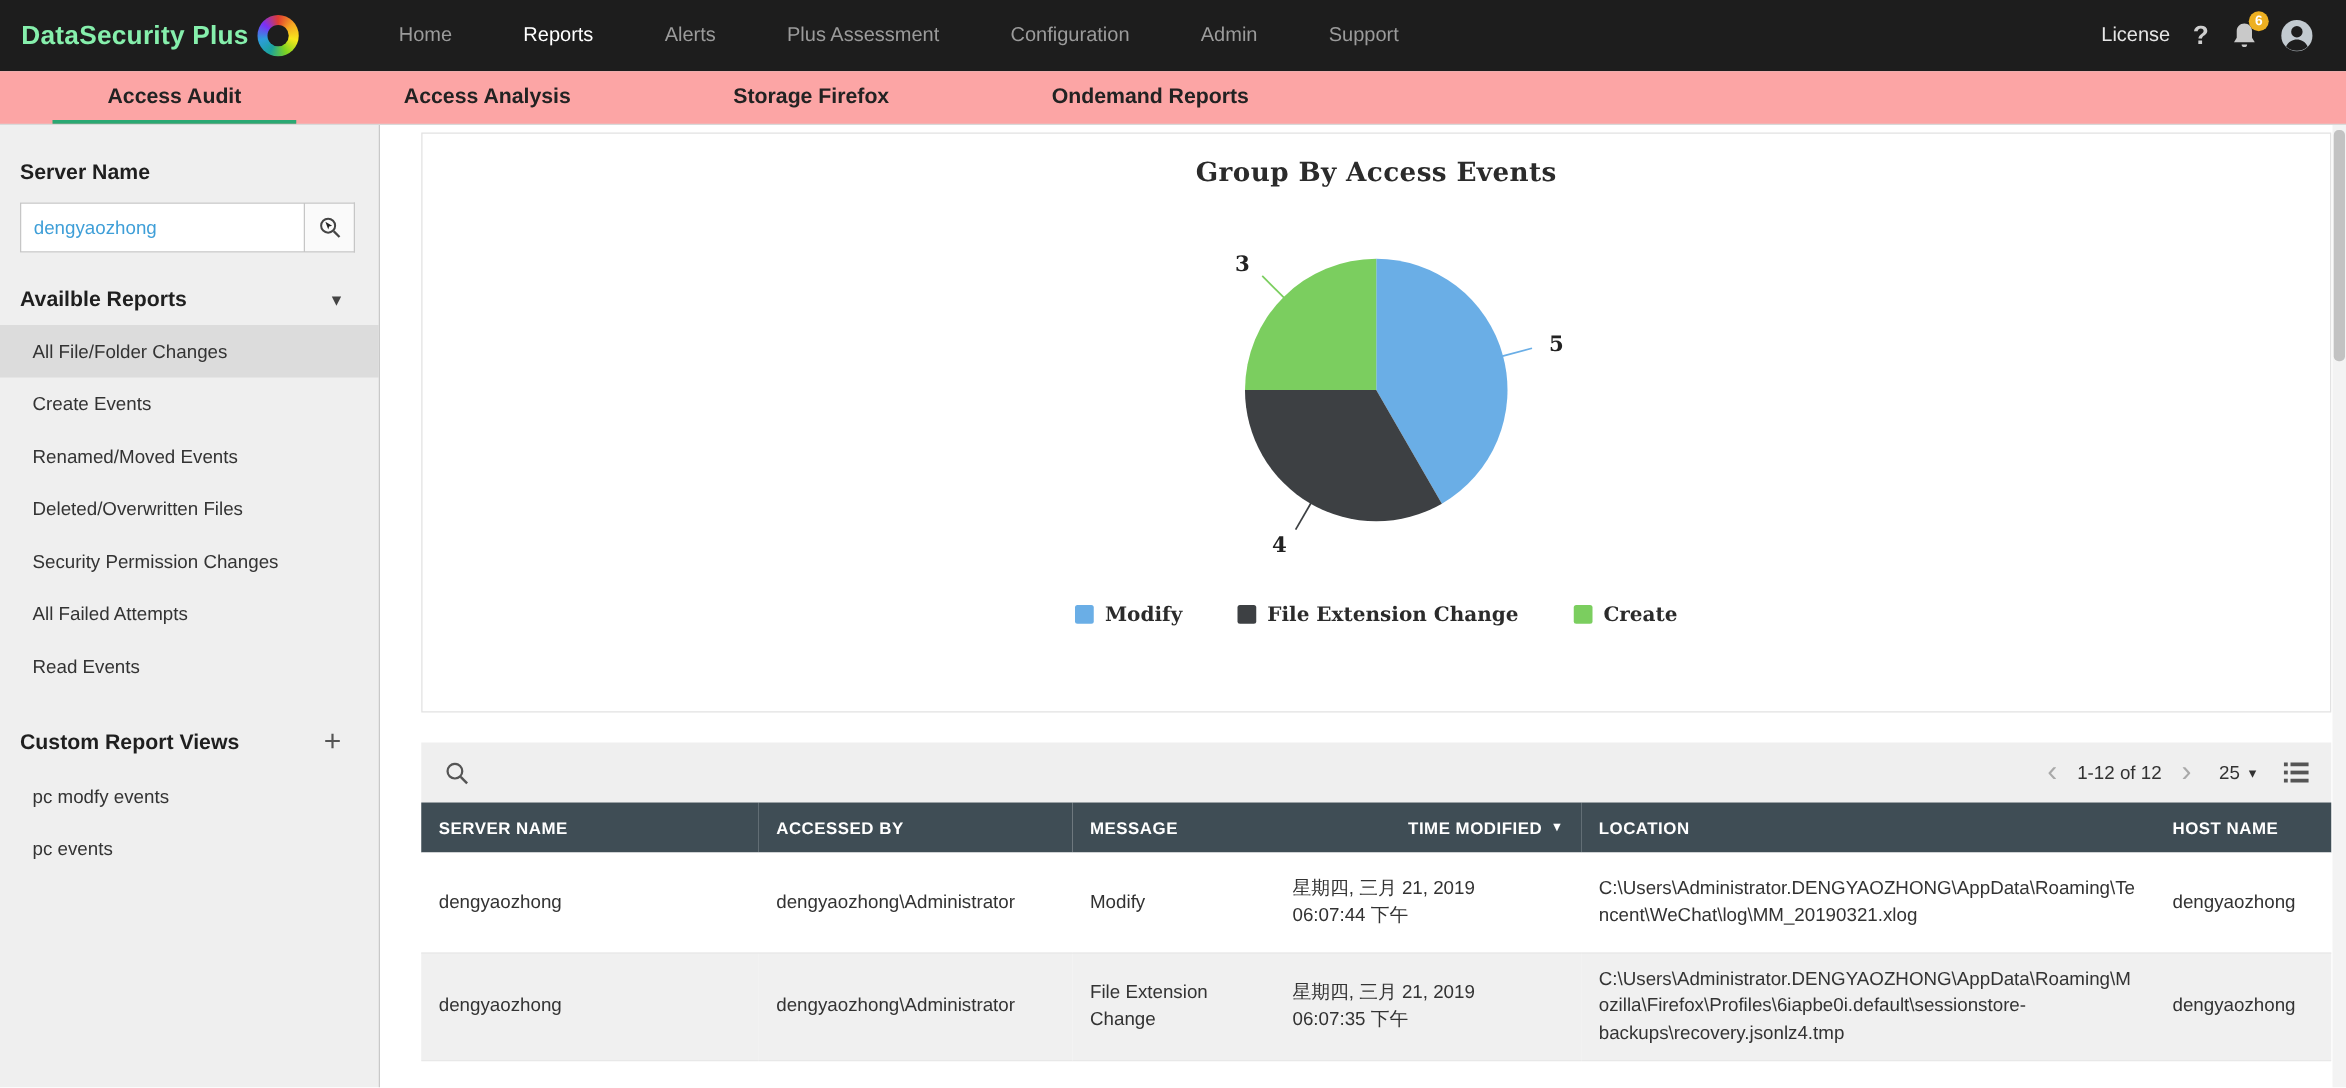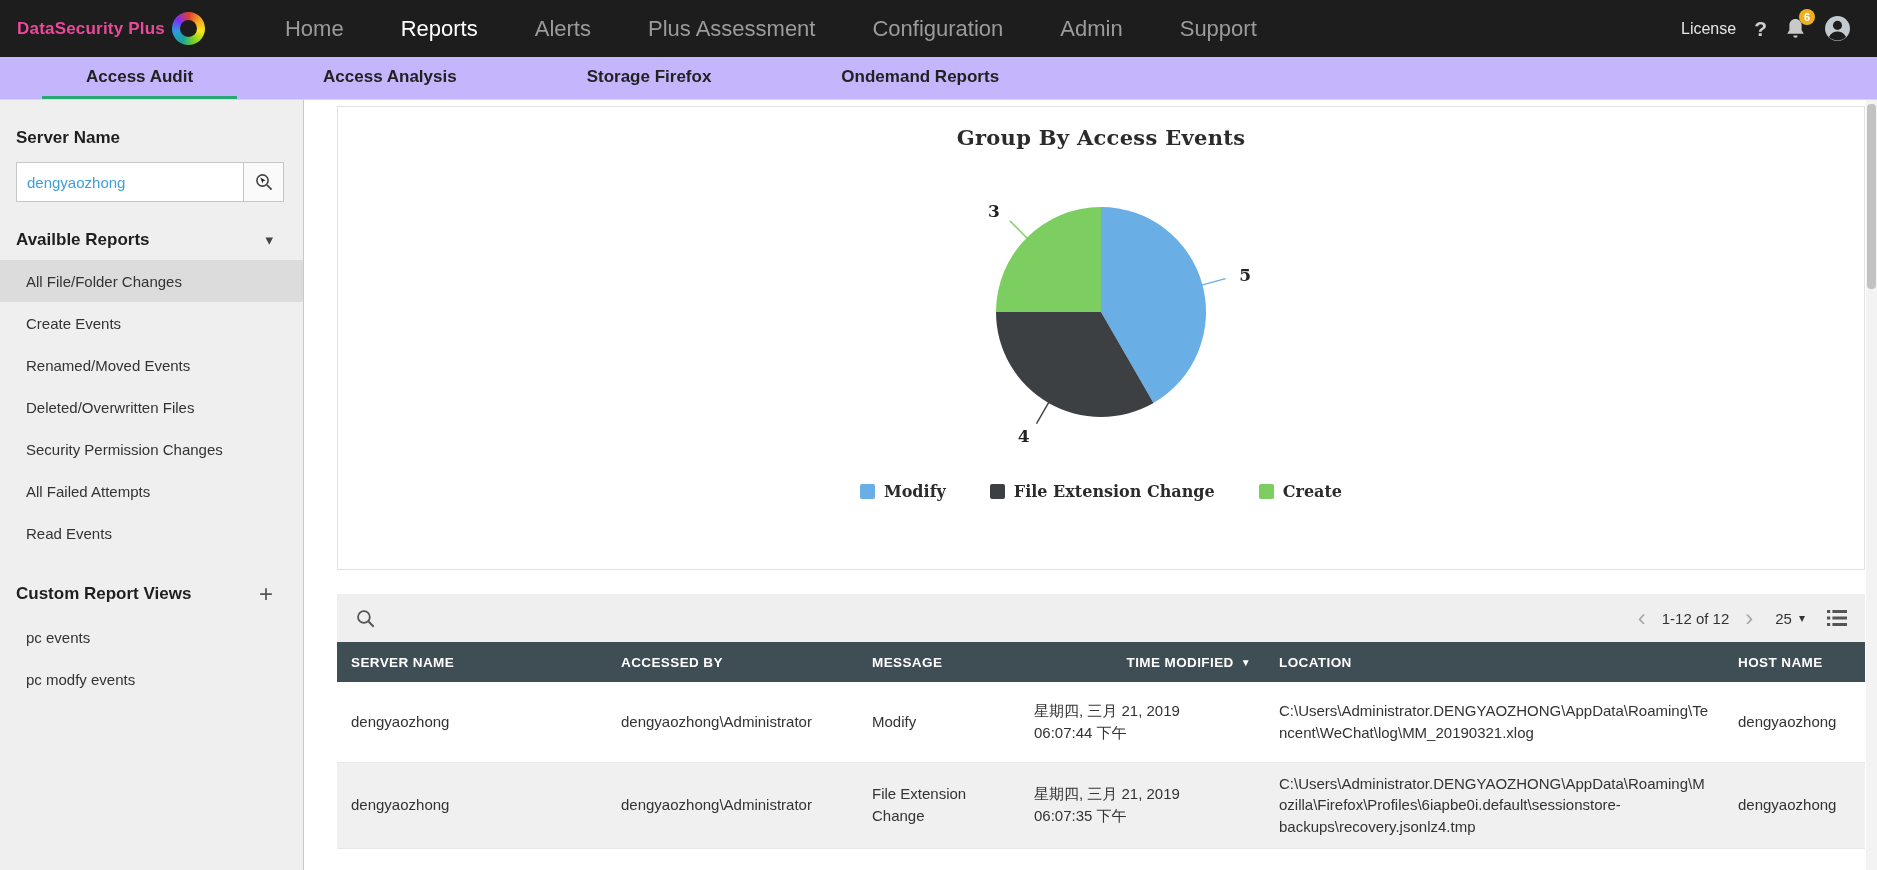--- a/index.html
+++ b/index.html
@@ -10,42 +10,42 @@
     background: #fff; position: relative; color: #333;
   }
   [data-interactable="true"] { cursor: pointer; }
 
   
   .topnav {
     height: 57px; background: #1d1d1d; display: flex; align-items: center;
     padding: 0 26px 0 17px;
   }
   .brand { display: flex; align-items: center; gap: 7px; }
-  .brand-text { color: #ec4899; font-size: 17px; font-weight: bold; letter-spacing: .2px; }
+  .brand-text { color: #86efac; font-size: 21px; font-weight: bold; letter-spacing: .2px; }
   .logo-swirl {
     width: 33px; height: 33px; border-radius: 50%; position: relative;
     background: conic-gradient(#e03c31,#f5a623,#f8e71c,#7ed321,#1ba39c,#2d9cdb,#7b2ff7,#e03c31);
   }
   .logo-swirl::after { content:""; position:absolute; inset:8px; border-radius:50%; background:#1d1d1d; }
   .nav-items { display: flex; gap: 57px; margin-left: 80px; }
-  .nav-item { color: #9b9b9b; font-size: 22px; }
+  .nav-item { color: #9b9b9b; font-size: 16px; }
   .nav-item.active { color: #fff; }
   .topnav-right { margin-left: auto; display: flex; align-items: center; gap: 18px; }
   .license { color: #e6e6e6; font-size: 16px; }
   .help { color: #cfcfcf; font-size: 21px; font-weight: bold; }
   .bell-wrap { position: relative; display: flex; }
   .badge {
     position: absolute; top: -8px; right: -9px; background: #edb021; color: #fff;
     font-size: 11px; font-weight: bold; min-width: 16px; height: 16px; border-radius: 8px;
     display: flex; align-items: center; justify-content: center; padding: 0 3px;
   }
 
   
   .tabbar {
-    height: 43px; background: #c4b5fd; border-bottom: 1px solid #d9d9d9;
+    height: 43px; background: #fca5a5; border-bottom: 1px solid #d9d9d9;
     display: flex; align-items: stretch; padding-left: 42px; gap: 42px;
   }
   .tab {
     display: flex; align-items: center; padding: 0 44px; font-size: 17px;
     color: #222; font-weight: 600; border-bottom: 3px solid transparent;
   }
   .tab.active { border-bottom-color: #2aa873; font-weight: 700; }
 
   
   .content { display: flex; height: 770px; }
@@ -202,22 +202,22 @@
         <li data-interactable="true">Security Permission Changes</li>
         <li data-interactable="true">All Failed Attempts</li>
         <li data-interactable="true">Read Events</li>
       </ul>
 
     <div class="section-head" data-interactable="false">
       <span data-interactable="false">Custom Report Views</span>
       <span class="plus" data-interactable="true">+</span>
     </div>
     <ul class="side-list" data-interactable="false">
+        <li data-interactable="true">pc modfy events</li>
         <li data-interactable="true">pc events</li>
-        <li data-interactable="true">pc modfy events</li>
       </ul>
   </aside>
 
   <main class="main" data-interactable="false">
 
     <section class="chart-panel" data-interactable="false">
       <h2 class="chart-title" data-interactable="false">Group By Access Events</h2>
       <svg class="pie-svg" width="900" height="322" viewBox="0 0 900 322" data-interactable="false">
           <path d="M 450 160 L 450 55 A 105 105 0 0 1 502.5 250.93266739736606 Z" fill="#6aaee6" data-interactable="true"></path>
           <line x1="549.490360107774" y1="133.34163835444036" x2="574.6044315912898" y2="126.61234318177483" stroke="#6aaee6" stroke-width="1.4" data-interactable="false"></line>

